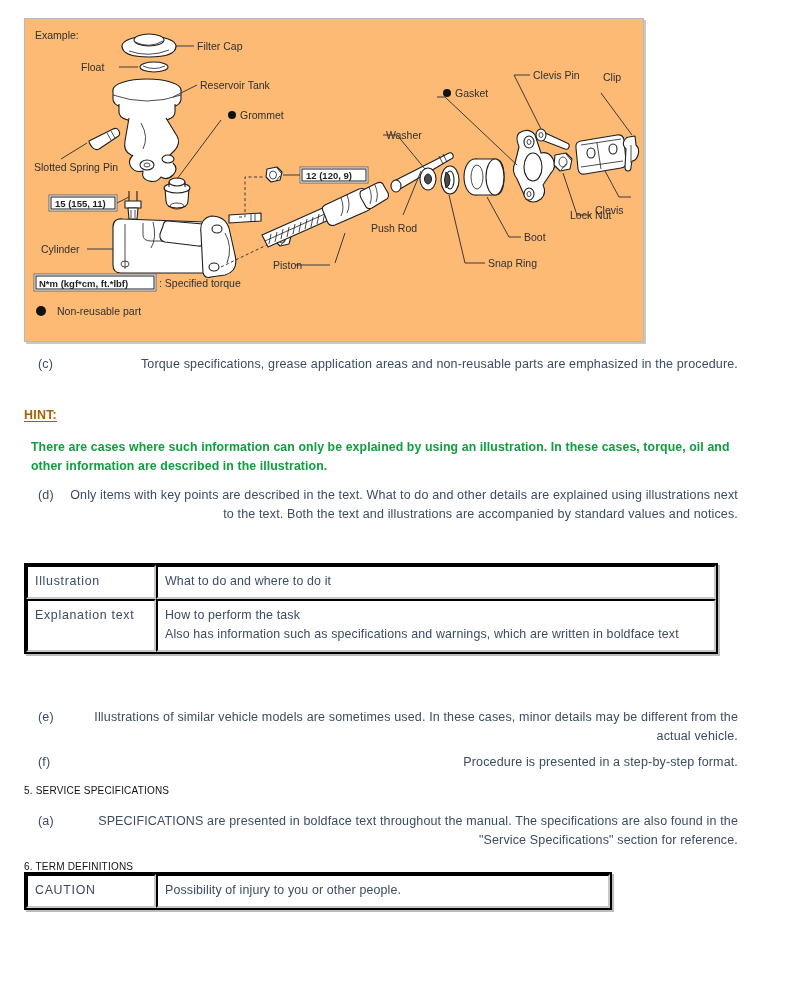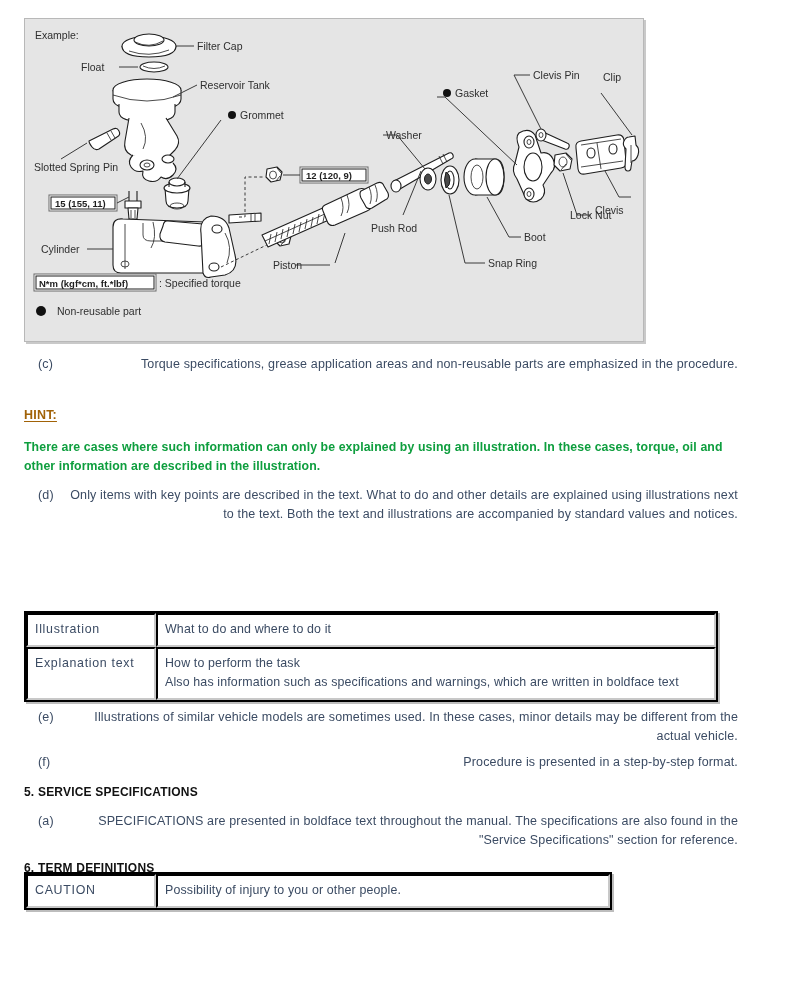--- a/index.html
+++ b/index.html
@@ -16,21 +16,21 @@
     overflow: hidden;
   }
 
   
   #illustration-figure {
     position: absolute;
     left: 24px;
     top: 18px;
     width: 620px;
     height: 324px;
-    background: #e5e5e5;
+    background: #fdba74;
     border: 1px solid #b8b8b8;
     box-shadow: 2px 2px 0 0 #c9c9c9;
     box-sizing: border-box;
   }
   #illustration-figure svg { display: block; }
 
   .dlabel {
     font-family: "Liberation Sans", "DejaVu Sans", sans-serif;
     font-size: 10.5px;
     fill: #2f2f2f;
@@ -116,22 +116,22 @@
     position: absolute;
     font-size: 12.3px;
     font-weight: bold;
     line-height: 19px;
     color: #0e9e3e;
     letter-spacing: .1px;
   }
 
   .section-heading {
     position: absolute;
-    font-size: 12px;
-    font-weight: bold;
+    font-size: 10px;
+    font-weight: normal;
     color: #111111;
     letter-spacing: .2px;
   }
 
   
   .doc-table {
     position: absolute;
     border-collapse: separate;
     border-spacing: 0;
     background: #ffffff;
@@ -397,28 +397,28 @@
 
   </svg>
 </div>
 
 <div class="para" style="left:38px; top:355px; width:700px;">
   <span class="marker">(c)</span>
   <span class="ptext">Torque specifications, grease application areas and non-reusable parts are emphasized in the procedure.</span>
 </div>
 
 <div class="hint-label" style="left:24px; top:408px;">HINT:</div>
-<div class="hint-body" style="left:24px; top:438px; width:712px;">There are cases where such information can only be explained by using an illustration. In these cases, torque, oil and other information are described in the illustration.</div>
+<div class="hint-body" style="left:31px; top:438px; width:712px;">There are cases where such information can only be explained by using an illustration. In these cases, torque, oil and other information are described in the illustration.</div>
 
 <div class="para" style="left:38px; top:486px; width:700px;">
   <span class="marker">(d)</span>
   <span class="ptext">Only items with key points are described in the text. What to do and other details are explained using illustrations next to the text. Both the text and illustrations are accompanied by standard values and notices.</span>
 </div>
 
-<table class="doc-table" style="left:24px; top:563px; width:694px;margin-top:48px;">
+<table class="doc-table" style="left:24px; top:563px; width:694px;">
   <tbody>
       <tr>
     <td class="key">Illustration</td>
     <td>What to do and where to do it</td>
   </tr>
   <tr>
     <td class="key">Explanation text</td>
     <td>
       <div>How to perform the task</div>
       <div>Also has information such as specifications and warnings, which are written in boldface text</div>

